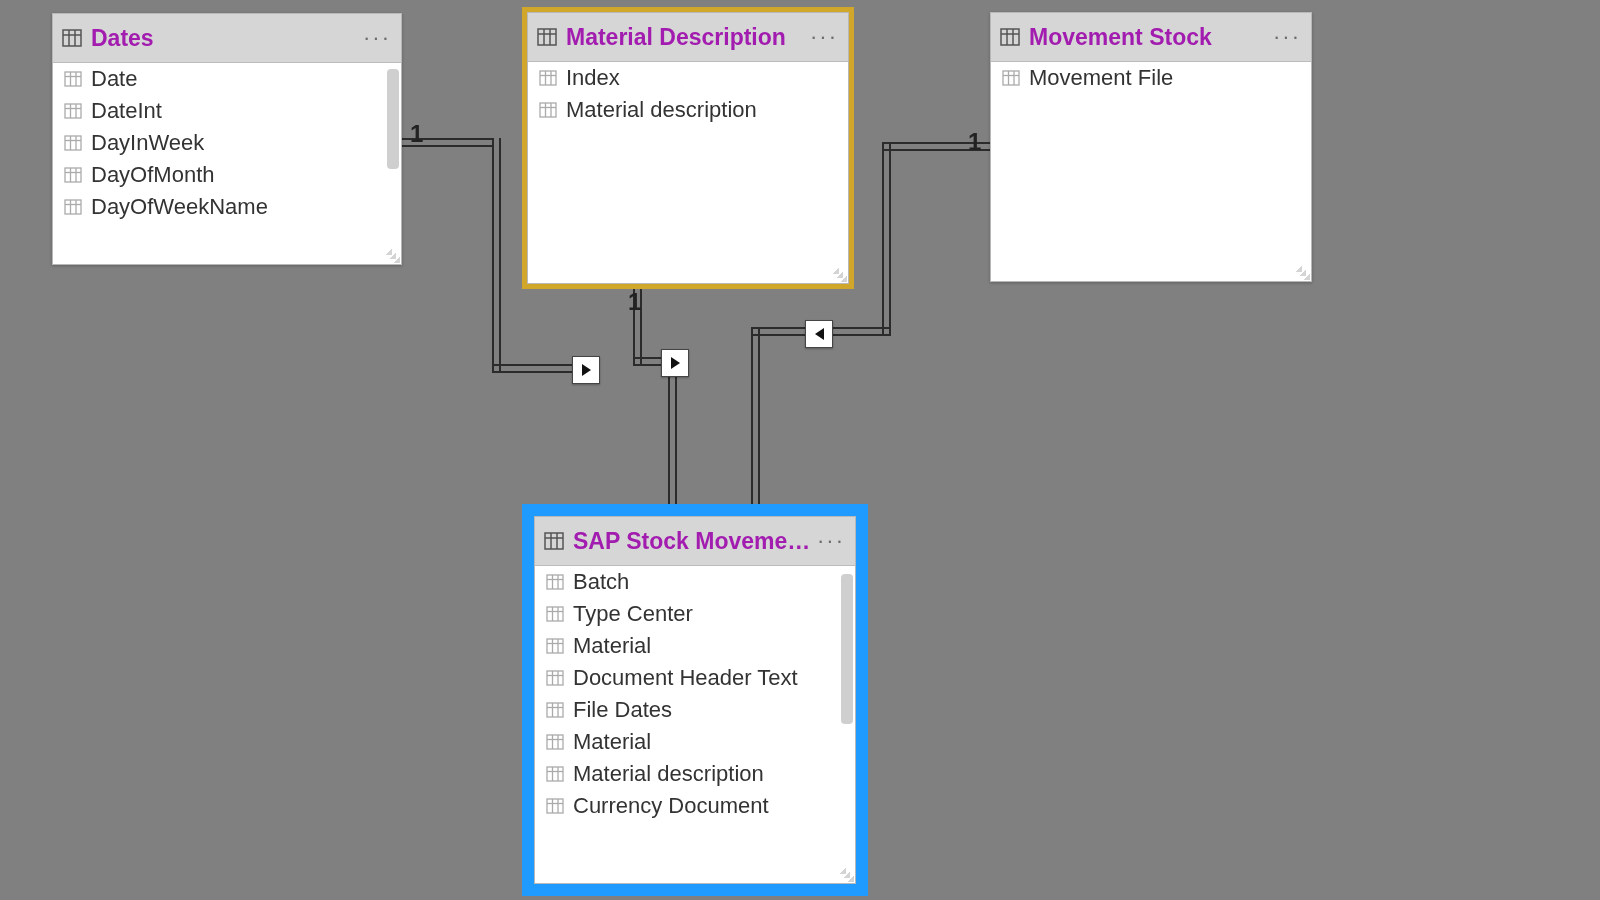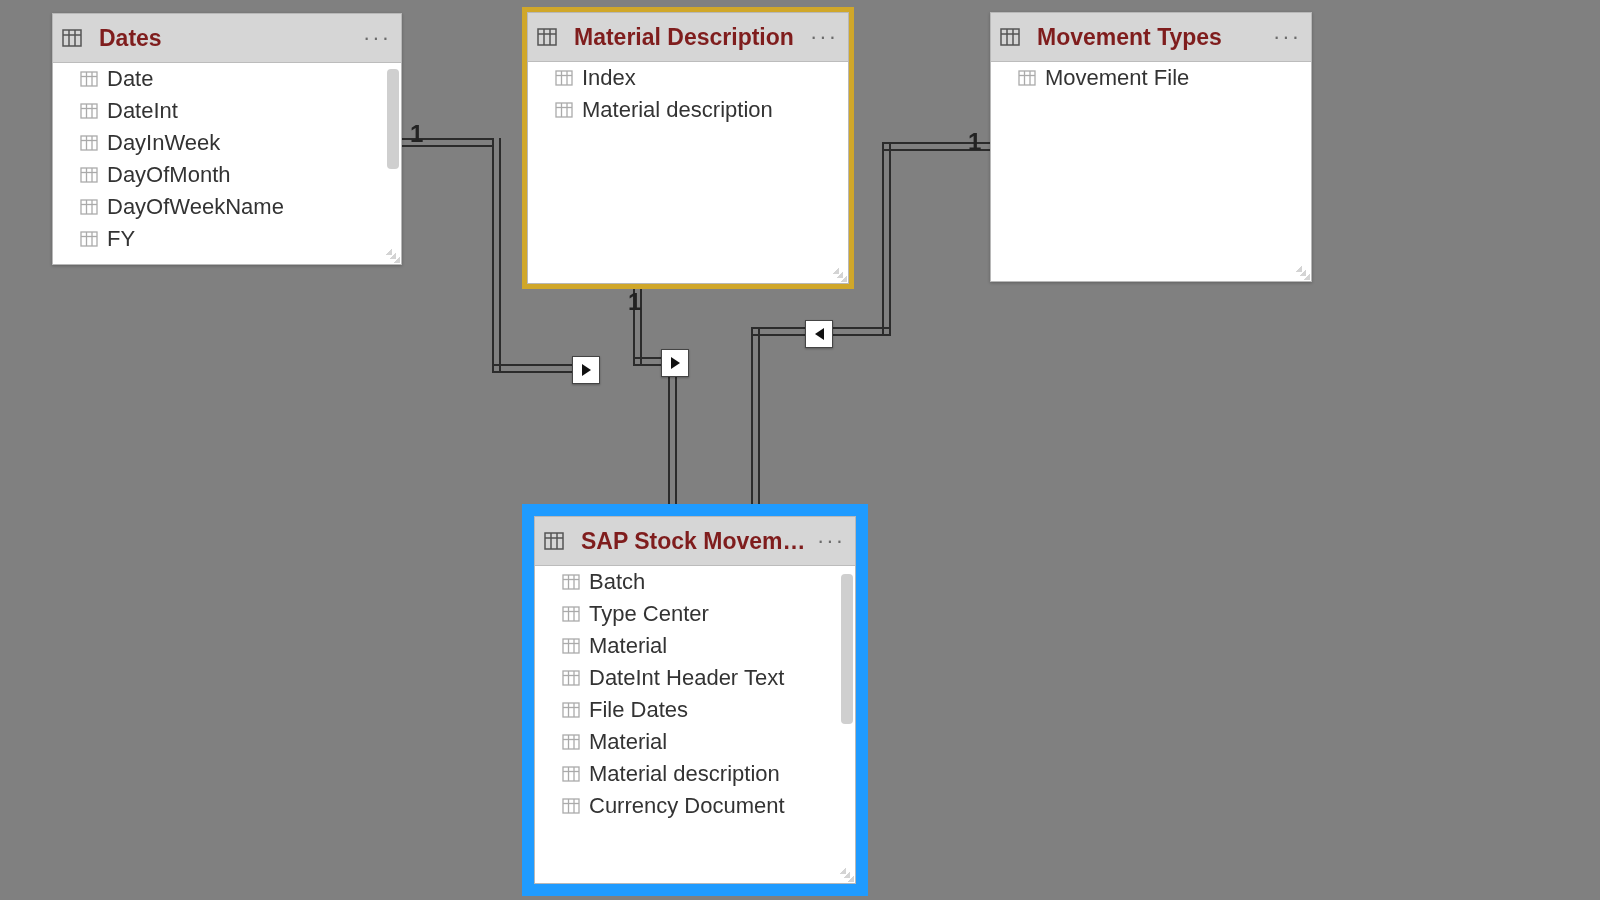--- a/index.html
+++ b/index.html
@@ -18,38 +18,38 @@
     background:#d6d6d6;
     border-bottom:1px solid #bcbcbc;
     padding:4px 8px 4px 8px;
     height:40px;
   }
   .tbl .hdr .ticon{
     width:22px;height:20px;flex:none;margin-right:8px;
     display:flex;align-items:center;justify-content:center;
   }
   .tbl .hdr .ttl{
-    flex:1;font-size:23px;color:#7f1d1d;font-weight:600;
-    white-space:nowrap;overflow:hidden;text-overflow:ellipsis;margin-left:8px;
+    flex:1;font-size:23px;color:#a21caf;font-weight:600;
+    white-space:nowrap;overflow:hidden;text-overflow:ellipsis;
   }
   .tbl .hdr .more{
     font-size:22px;color:#6b6b6b;letter-spacing:2px;cursor:pointer;
     padding:0 2px;line-height:10px;
   }
   .tbl .body{
     flex:1;overflow:hidden;position:relative;
     background:#fff;
   }
   .tbl .body .scroll{
     position:absolute;inset:0;overflow-y:auto;
   }
   .fld{
     display:flex;align-items:center;
     padding:3px 10px 3px 10px;
-    font-size:22px;color:#333;margin-left:16px;
+    font-size:22px;color:#333;
   }
   .fld .ficon{
     width:20px;height:18px;flex:none;margin-right:8px;
     display:flex;align-items:center;justify-content:center;opacity:.55;
   }
   
   .sbar{
     position:absolute;right:2px;width:12px;background:#cfcfcf;border-radius:4px;
   }
 
@@ -195,31 +195,20 @@
             <span class="ficon">
               <svg width="18" height="16" viewBox="0 0 18 16">
                 <rect x="1" y="1" width="16" height="14" fill="none" stroke="#666" stroke-width="1.3"></rect>
                 <line x1="1" y1="5.5" x2="17" y2="5.5" stroke="#666" stroke-width="1.3"></line>
                 <line x1="6.5" y1="1" x2="6.5" y2="15" stroke="#666" stroke-width="1.3"></line>
                 <line x1="12" y1="1" x2="12" y2="15" stroke="#666" stroke-width="1.3"></line>
               </svg>
             </span>
             <span>DayOfWeekName</span>
           </div>
-          <div class="fld">
-            <span class="ficon">
-              <svg width="18" height="16" viewBox="0 0 18 16">
-                <rect x="1" y="1" width="16" height="14" fill="none" stroke="#666" stroke-width="1.3"></rect>
-                <line x1="1" y1="5.5" x2="17" y2="5.5" stroke="#666" stroke-width="1.3"></line>
-                <line x1="6.5" y1="1" x2="6.5" y2="15" stroke="#666" stroke-width="1.3"></line>
-                <line x1="12" y1="1" x2="12" y2="15" stroke="#666" stroke-width="1.3"></line>
-              </svg>
-            </span>
-            <span>FY</span>
-          </div>
         </div>
       <div class="sbar" style="top:6px;height:100px;"></div>
       <div class="grip"></div>
     </div>
   </div>
 
   <div class="tbl hl-yellow" style="left:527px;top:12px;width:320px;height:270px;">
     <div class="hdr">
       <span class="ticon">
         <svg class="grid-icon" width="20" height="18" viewBox="0 0 20 18">
@@ -264,21 +253,21 @@
   <div class="tbl" style="left:990px;top:12px;width:320px;height:268px;">
     <div class="hdr">
       <span class="ticon">
         <svg class="grid-icon" width="20" height="18" viewBox="0 0 20 18">
           <rect x="1" y="1" width="18" height="16"></rect>
             <line x1="1" y1="6" x2="19" y2="6" stroke="#555" stroke-width="1.5"></line>
           <line x1="7" y1="1" x2="7" y2="17" stroke="#555" stroke-width="1.5"></line>
             <line x1="13" y1="1" x2="13" y2="17" stroke="#555" stroke-width="1.5"></line>
         </svg>
       </span>
-      <span class="ttl">Movement Types</span>
+      <span class="ttl">Movement Stock</span>
       <span class="more">···</span>
     </div>
     <div class="body">
       <div class="scroll" id="flds-movementTypes">
           <div class="fld">
             <span class="ficon">
               <svg width="18" height="16" viewBox="0 0 18 16">
                 <rect x="1" y="1" width="16" height="14" fill="none" stroke="#666" stroke-width="1.3"></rect>
                 <line x1="1" y1="5.5" x2="17" y2="5.5" stroke="#666" stroke-width="1.3"></line>
                 <line x1="6.5" y1="1" x2="6.5" y2="15" stroke="#666" stroke-width="1.3"></line>
@@ -342,21 +331,21 @@
           </div>
           <div class="fld">
             <span class="ficon">
               <svg width="18" height="16" viewBox="0 0 18 16">
                 <rect x="1" y="1" width="16" height="14" fill="none" stroke="#666" stroke-width="1.3"></rect>
                 <line x1="1" y1="5.5" x2="17" y2="5.5" stroke="#666" stroke-width="1.3"></line>
                 <line x1="6.5" y1="1" x2="6.5" y2="15" stroke="#666" stroke-width="1.3"></line>
                 <line x1="12" y1="1" x2="12" y2="15" stroke="#666" stroke-width="1.3"></line>
               </svg>
             </span>
-            <span>DateInt Header Text</span>
+            <span>Document Header Text</span>
           </div>
           <div class="fld">
             <span class="ficon">
               <svg width="18" height="16" viewBox="0 0 18 16">
                 <rect x="1" y="1" width="16" height="14" fill="none" stroke="#666" stroke-width="1.3"></rect>
                 <line x1="1" y1="5.5" x2="17" y2="5.5" stroke="#666" stroke-width="1.3"></line>
                 <line x1="6.5" y1="1" x2="6.5" y2="15" stroke="#666" stroke-width="1.3"></line>
                 <line x1="12" y1="1" x2="12" y2="15" stroke="#666" stroke-width="1.3"></line>
               </svg>
             </span>

